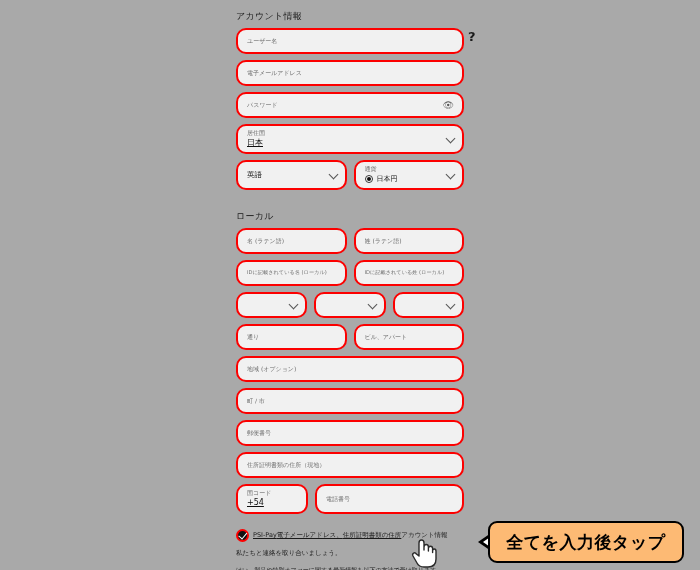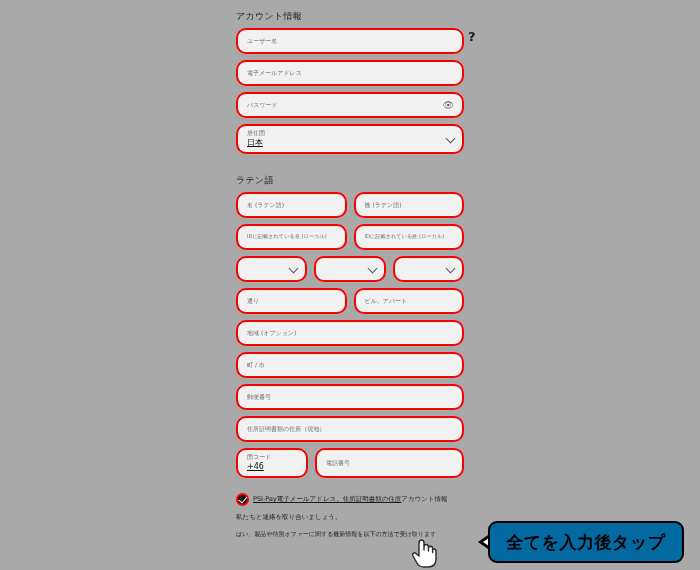--- a/index.html
+++ b/index.html
@@ -143,21 +143,21 @@
 
   
   .callout {
     position: absolute;
     left: 478px; top: 521px;
     width: 206px; height: 42px;
   }
   .bubble {
     position: absolute; left: 10px; top: 0;
     width: 196px; height: 42px;
-    background: #0369a1;
+    background: #fdba74;
     border: 2.5px solid #000;
     border-radius: 9px;
     display: flex; align-items: center; justify-content: center;
     font-size: 17px; font-weight: bold; color: #000;
     letter-spacing: .5px;
   }
   .bubble-tail {
     position: absolute;
     left: 0px; top: 12px;
     width: 0; height: 0;
@@ -198,24 +198,38 @@
       <div class="ph">パスワード</div>
       <span class="eye">👁</span>
     </div>
 
     <div class="field tall">
       <div class="ph">居住国</div>
       <div class="val">日本</div>
       <span class="chev"></span>
     </div>
 
+    <div class="row">
+      <div class="field tall">
+        <div class="ph" style="font-size:7.5px;color:#111;">英語</div>
+        <span class="chev"></span>
+      </div>
+      <div class="field tall">
+        <div class="ph">通貨</div>
+        <div class="radio-inline">
+          <span class="radio-dot on"></span>
+          <span class="radio-label">日本円</span>
+        </div>
+        <span class="chev"></span>
+      </div>
+    </div>
 
     <div style="height:14px;"></div>
 
-    <div class="section-title">ラテン語</div>
+    <div class="section-title">ローカル</div>
 
     <div class="row">
       <div class="field">
         <div class="ph">名 (ラテン語)</div>
       </div>
       <div class="field">
         <div class="ph">姓 (ラテン語)</div>
       </div>
     </div>
 
@@ -264,21 +278,21 @@
       <div class="ph">郵便番号</div>
     </div>
 
     <div class="field">
       <div class="ph">住所証明書類の住所（現地）</div>
     </div>
 
     <div class="row">
       <div class="field tall" style="flex:0 0 72px;">
         <div class="ph">国コード</div>
-        <div class="val">+46</div>
+        <div class="val">+54</div>
       </div>
       <div class="field tall">
         <div class="ph">電話番号</div>
       </div>
     </div>
 
     <div class="consent">
       <div class="consent-row">
         <span class="checkbox"></span>
         <span class="consent-text">

